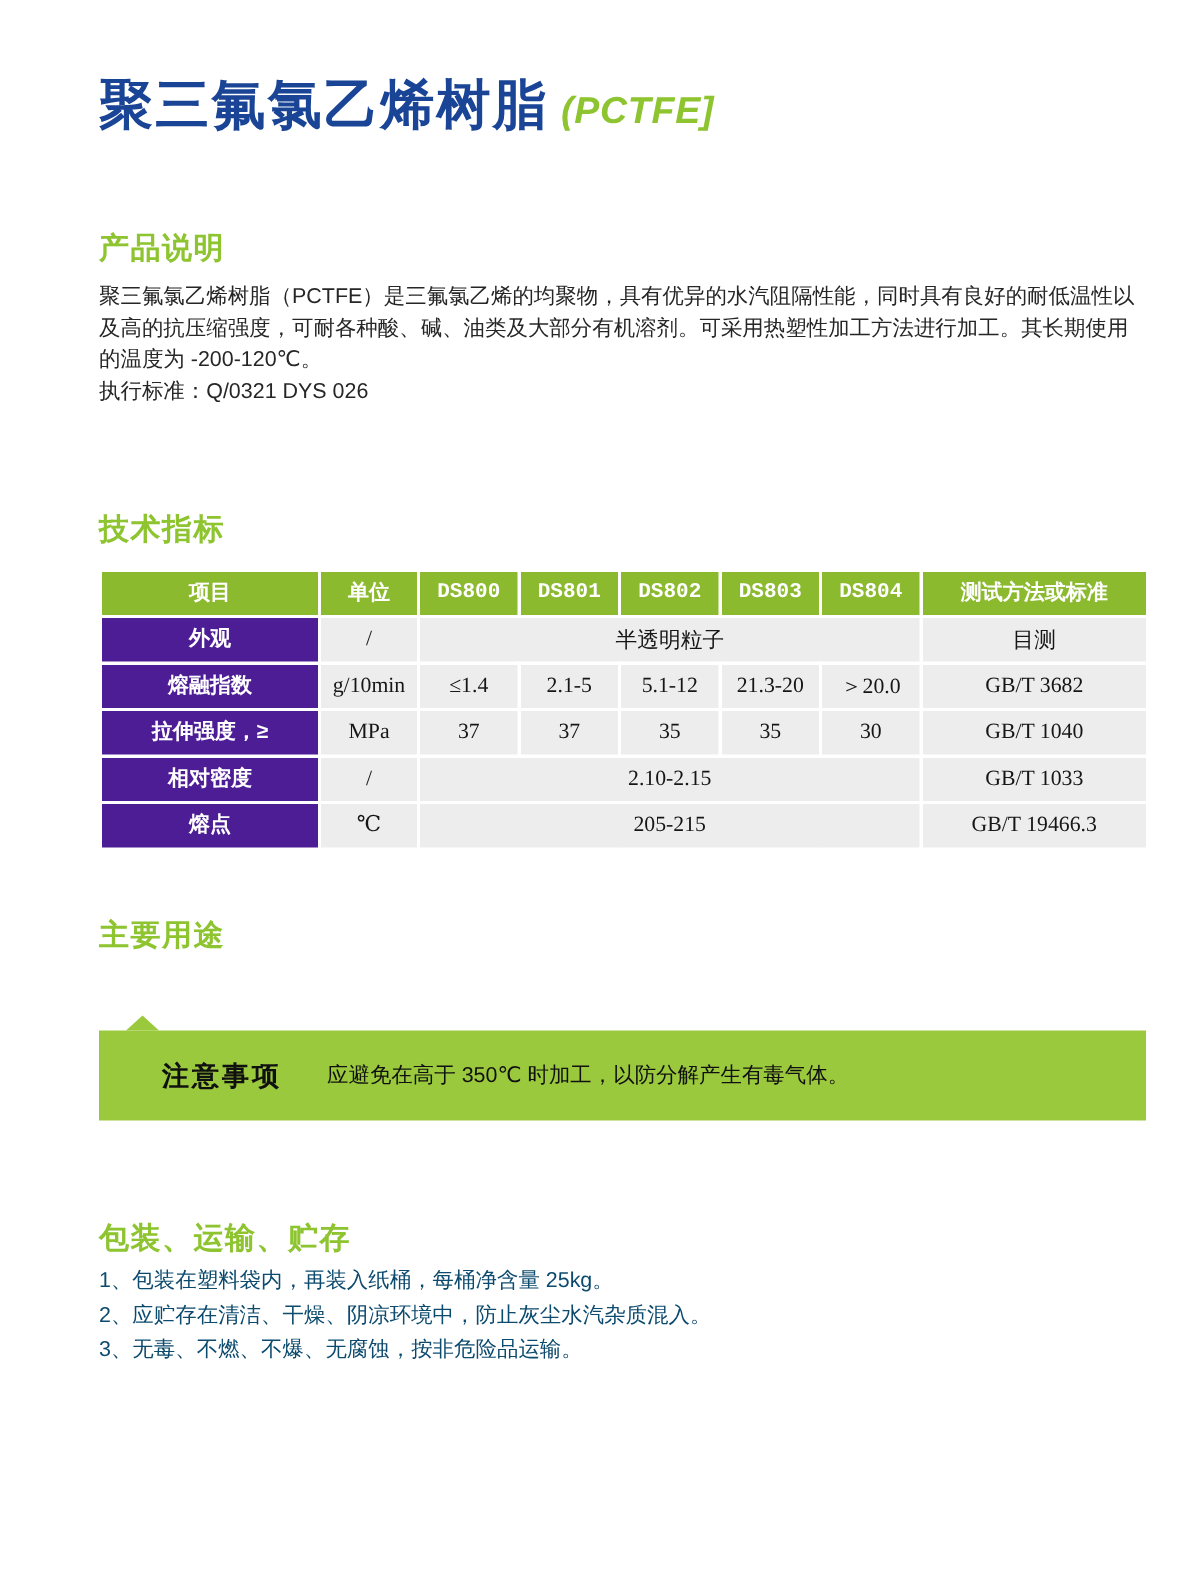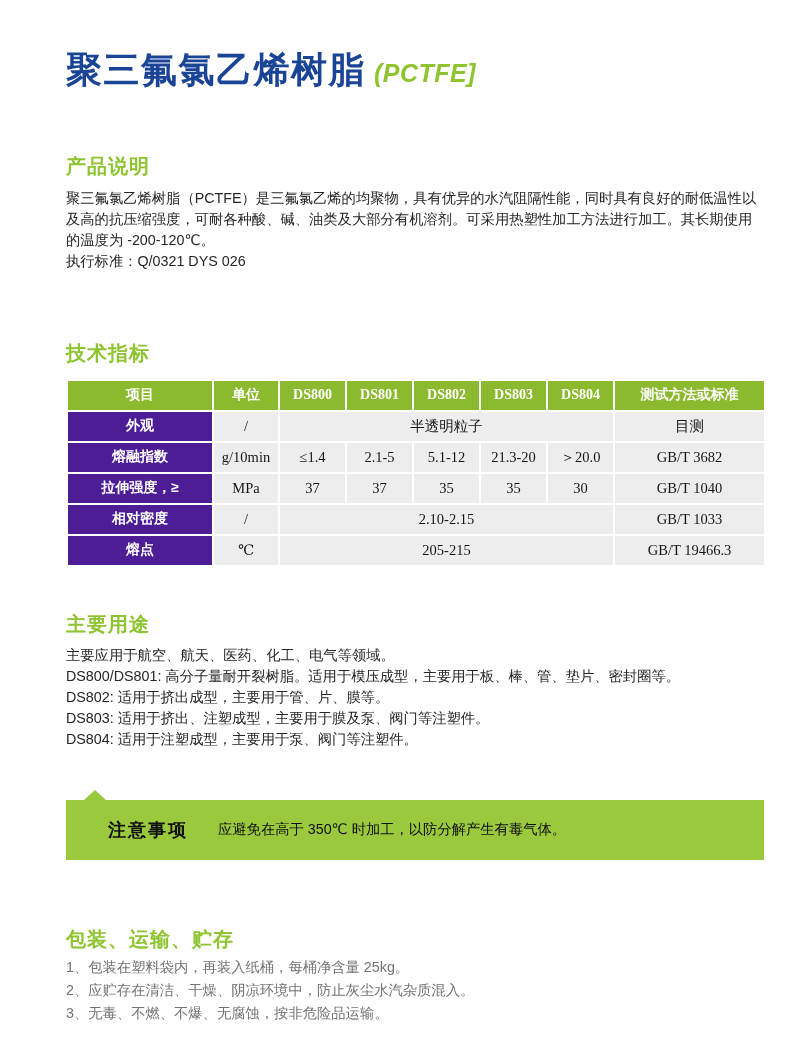--- a/index.html
+++ b/index.html
@@ -61,21 +61,21 @@
     padding:0 2px;
     text-align:center;
     vertical-align:middle;
     overflow:hidden;
   }
   table.specs thead th{
     background:#8CBA2F;
     color:#ffffff;
     font-size:14px;
     font-weight:700;
-    font-family:Liberation Serif, serif;
+    font-family:Liberation Mono, monospace;
   }
   table.specs tbody td{
     background:#EDEDED;
     color:#161616;
     font-size:14.5px;
     font-family:"Liberation Serif","DejaVu Serif",serif;
   }
   table.specs tbody td.rowhead{
     background:#4c1d95;
     color:#ffffff;
@@ -113,21 +113,21 @@
     font-weight:800;
     color:#101010;
     letter-spacing:2px;
     margin-right:30px;
     white-space:nowrap;
   }
   .callout-text{font-size:14.3px;color:#101010;}
 
   .sec-pack h2{margin-top:66px;}
   .pack{margin-top:4px;}
-  .pack .line{font-size:14.3px;line-height:23px;color:#737373;}
+  .pack .line{font-size:14.3px;line-height:23px;color:#0c4a6e;}
 </style>
 </head>
 <body>
 
 <div class="page">
 
   <h1><span>聚三氟氯乙烯树脂</span><span class="title-suffix">(PCTFE]</span></h1>
 
   <section class="sec-desc">
     <h2>产品说明</h2>
@@ -198,27 +198,20 @@
           <td>℃</td>
           <td colspan="5">205-215</td>
           <td>GB/T 19466.3</td>
         </tr>
       </tbody>
     </table>
   </section>
 
   <section class="sec-uses">
     <h2>主要用途</h2>
-    <div class="uses">
-      <div class="line">主要应用于航空、航天、医药、化工、电气等领域。</div>
-      <div class="line">DS800/DS801: 高分子量耐开裂树脂。适用于模压成型，主要用于板、棒、管、垫片、密封圈等。</div>
-      <div class="line">DS802: 适用于挤出成型，主要用于管、片、膜等。</div>
-      <div class="line">DS803: 适用于挤出、注塑成型，主要用于膜及泵、阀门等注塑件。</div>
-      <div class="line">DS804: 适用于注塑成型，主要用于泵、阀门等注塑件。</div>
-    </div>
   </section>
 
   <div class="callout">
     <span class="callout-notch"></span>
     <span class="callout-title">注意事项</span>
     <span class="callout-text">应避免在高于 350℃ 时加工，以防分解产生有毒气体。</span>
   </div>
 
   <section class="sec-pack">
     <h2>包装、运输、贮存</h2>

